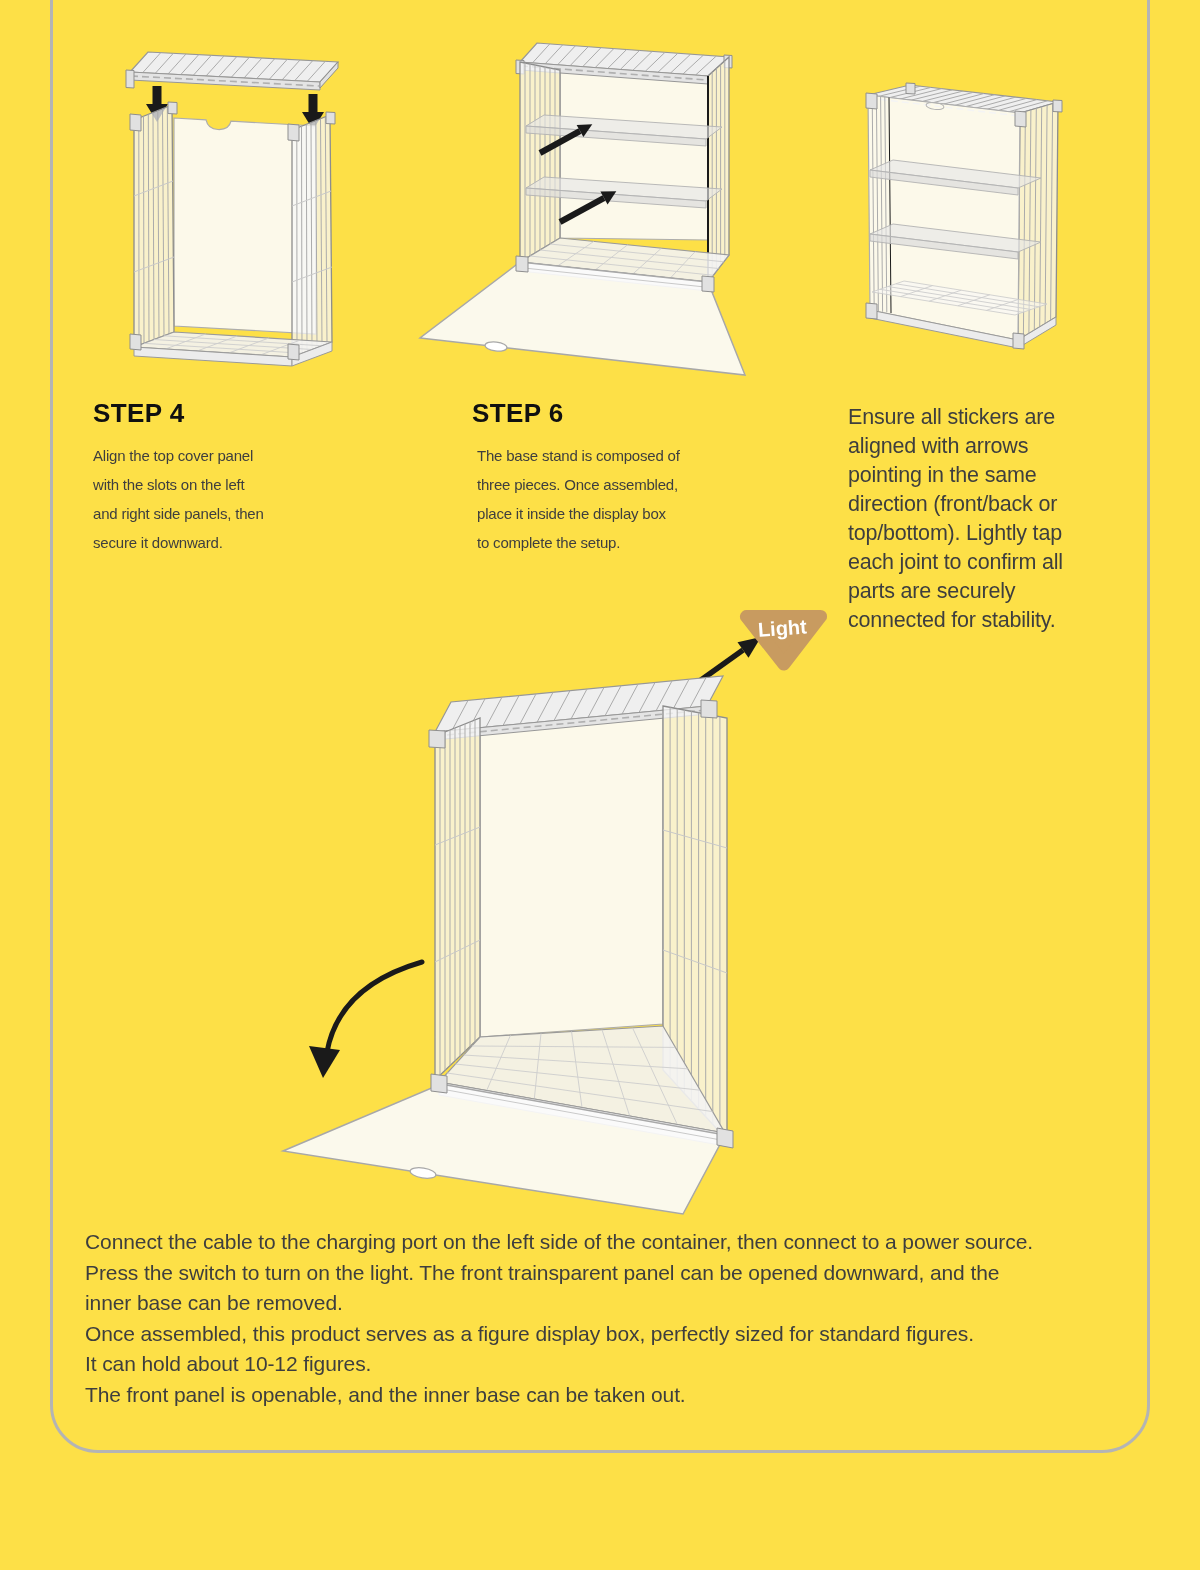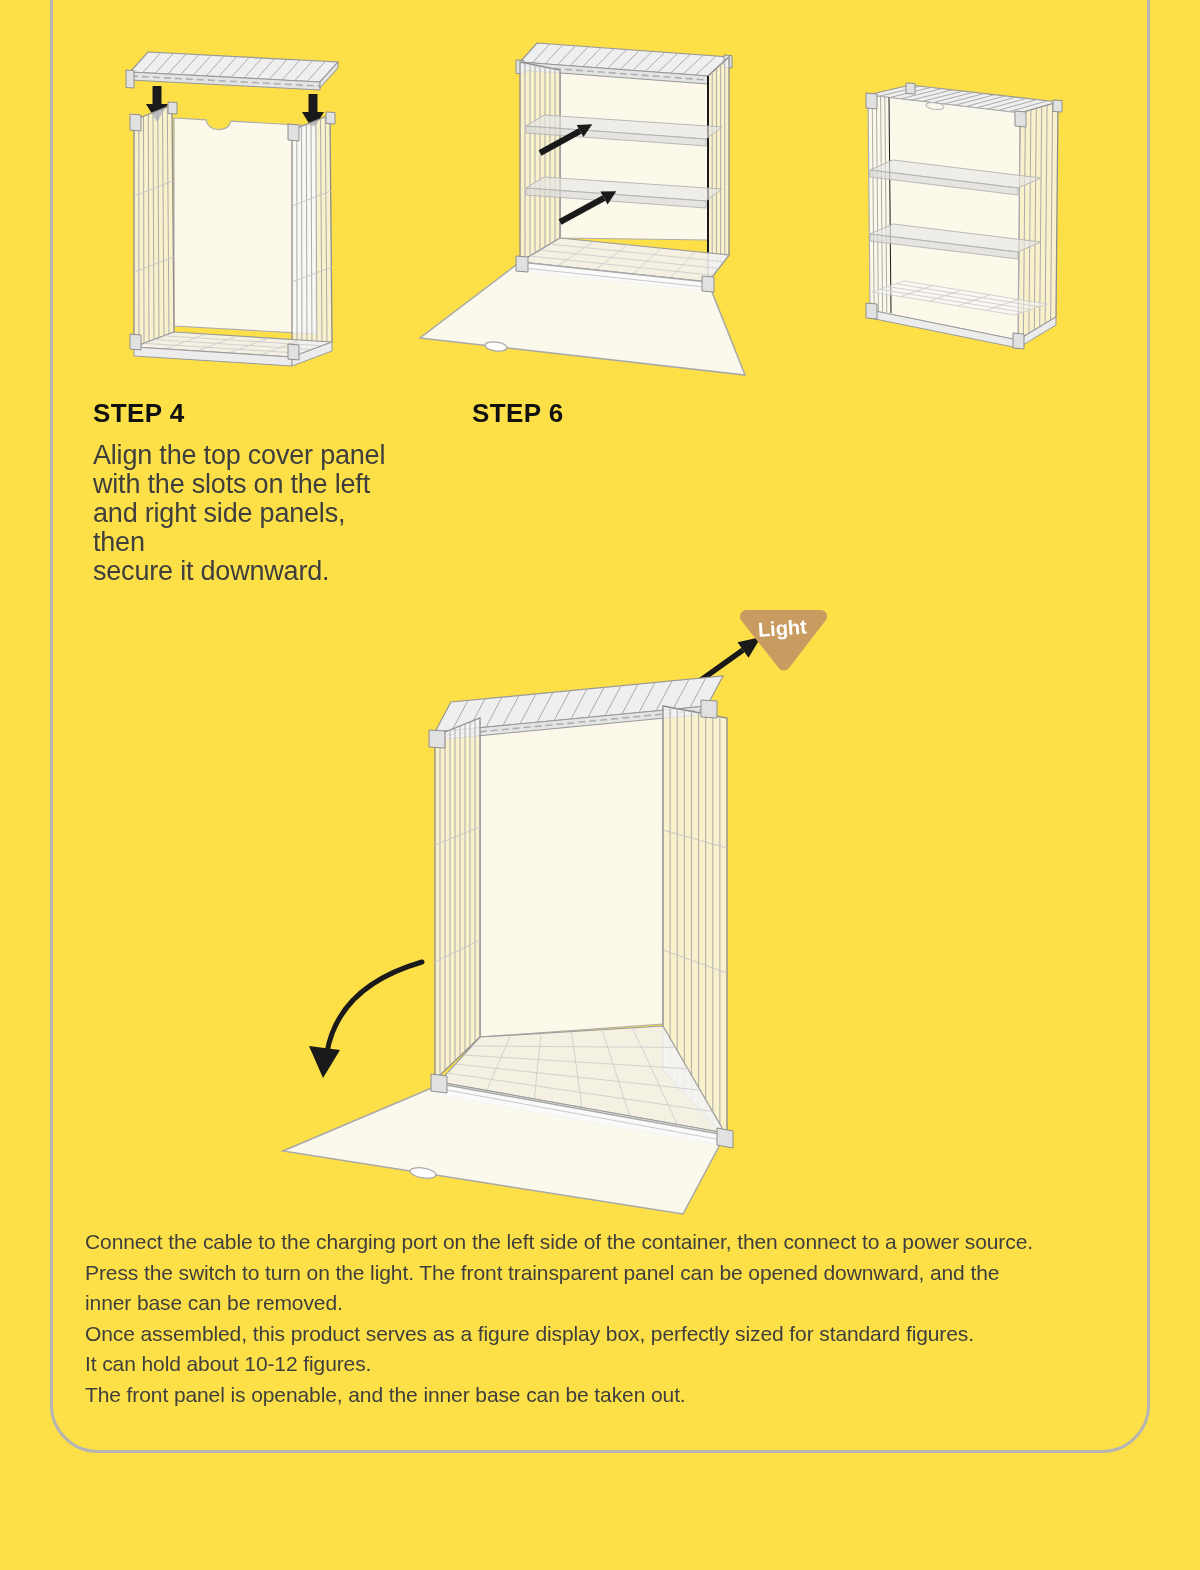--- a/index.html
+++ b/index.html
@@ -3,21 +3,21 @@
 <meta charset="utf-8">
 <style>
   * { margin:0; padding:0; box-sizing:border-box; }
   html,body { background:#ffffff; }
   body { font-family:"Liberation Sans","DejaVu Sans",sans-serif; }
   .canvas { position:relative; width:1200px; height:1570px; background:#fde047; overflow:hidden; }
   .page-border { position:absolute; left:50px; top:-62px; width:1100px; height:1515px;
                  border:3px solid #b4b4b4; border-radius:48px; }
   .illo { position:absolute; }
   .step-heading { position:absolute; font-size:26px; font-weight:800; color:#101010; letter-spacing:.4px; }
-  .step-body { position:absolute; font-size:27px; line-height:29px; color:#3e3e3e; white-space:pre-line; letter-spacing:-0.2px; }
+  .step-body { position:absolute; font-size:15px; line-height:29px; color:#3e3e3e; white-space:pre-line; letter-spacing:-0.2px; }
   .note { position:absolute; left:848px; top:403px; width:310px; font-size:21.5px; line-height:29px;
           color:#3e3e3e; white-space:pre-line; letter-spacing:-0.2px; }
   .footer { position:absolute; left:85px; top:1227px; width:1080px; font-size:21px; line-height:30.5px;
             color:#3e3e3e; white-space:pre-line; letter-spacing:-0.1px; }
 
   
   .topface { fill:#efefef; stroke:#979797; stroke-width:1.2; }
   .band    { fill:#e4e4e4; stroke:#979797; stroke-width:1; }
   .scallop { stroke:#b0b0b0; stroke-width:1.6; stroke-dasharray:7 4; fill:none; }
   .panel   { fill:#f7f7f7; fill-opacity:.75; stroke:#8d8d8d; stroke-width:1.3; }
@@ -173,21 +173,33 @@
     <polygon class="cap" points="198,18 207,18.5 207,30 198,29.5"></polygon>
   </svg>
 
   <div class="step-heading" style="left:93px;top:398px;">STEP 4</div>
   <div class="step-body" style="left:93px;top:441px;width:300px;">Align the top cover panel
 with the slots on the left
 and right side panels, then
 secure it downward.</div>
 
   <div class="step-heading" style="left:472px;top:398px;">STEP 6</div>
-
+  <div class="step-body" style="left:477px;top:441px;width:330px;">The base stand is composed of
+three pieces. Once assembled,
+place it inside the display box
+to complete the setup.</div>
+
+  <div class="note">Ensure all stickers are
+aligned with arrows
+pointing in the same
+direction (front/back or
+top/bottom). Lightly tap
+each joint to confirm all
+parts are securely
+connected for stability.</div>
 
   <svg class="illo" style="left:275px;top:600px;" width="565" height="630" viewBox="0 0 565 630">
     <polygon class="glass" points="205,118 388,106 388,424 205,437"></polygon>
     <g>
       <path class="shaft" stroke-width="5.5" d="M398,100 L468,50"></path>
       <polygon class="blackarrow" points="486,37 473.5,57.7 462.5,42.3"></polygon>
     </g>
     <g>
       <polygon class="topface" points="160,132 176,102 448,76 432,106"></polygon>
       <path class="slats" d="M177.0,130.4L193.0,100.4M194.0,128.8L210.0,98.8M211.0,127.1L227.0,97.1M228.0,125.5L244.0,95.5M245.0,123.9L261.0,93.9M262.0,122.3L278.0,92.3M279.0,120.6L295.0,90.6M296.0,119.0L312.0,89.0M313.0,117.4L329.0,87.4M330.0,115.8L346.0,85.8M347.0,114.1L363.0,84.1M364.0,112.5L380.0,82.5M381.0,110.9L397.0,80.9M398.0,109.3L414.0,79.3M415.0,107.6L431.0,77.6"></path>

